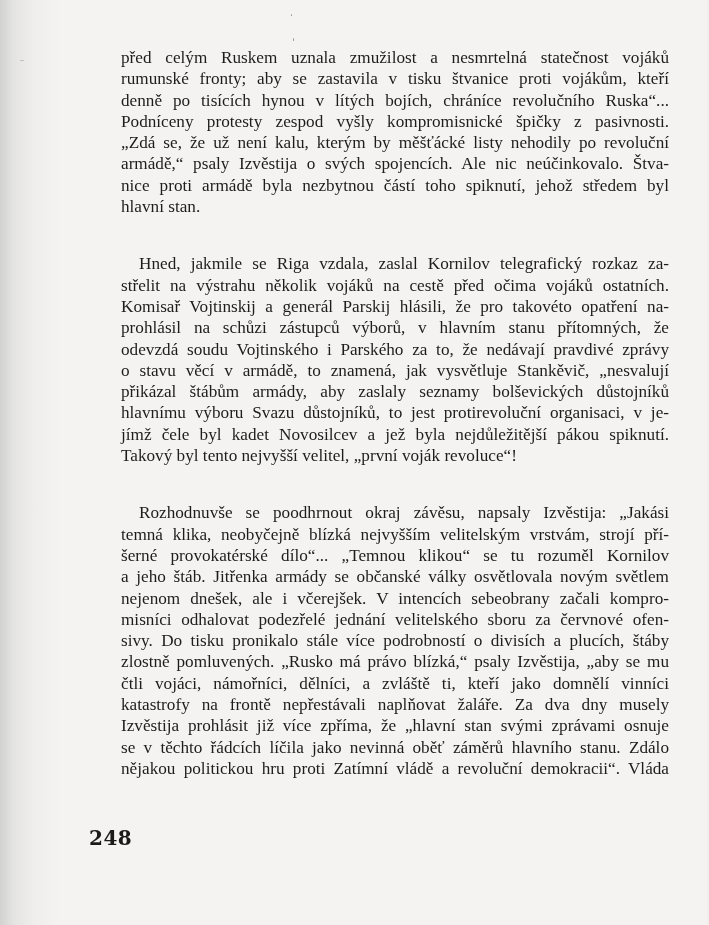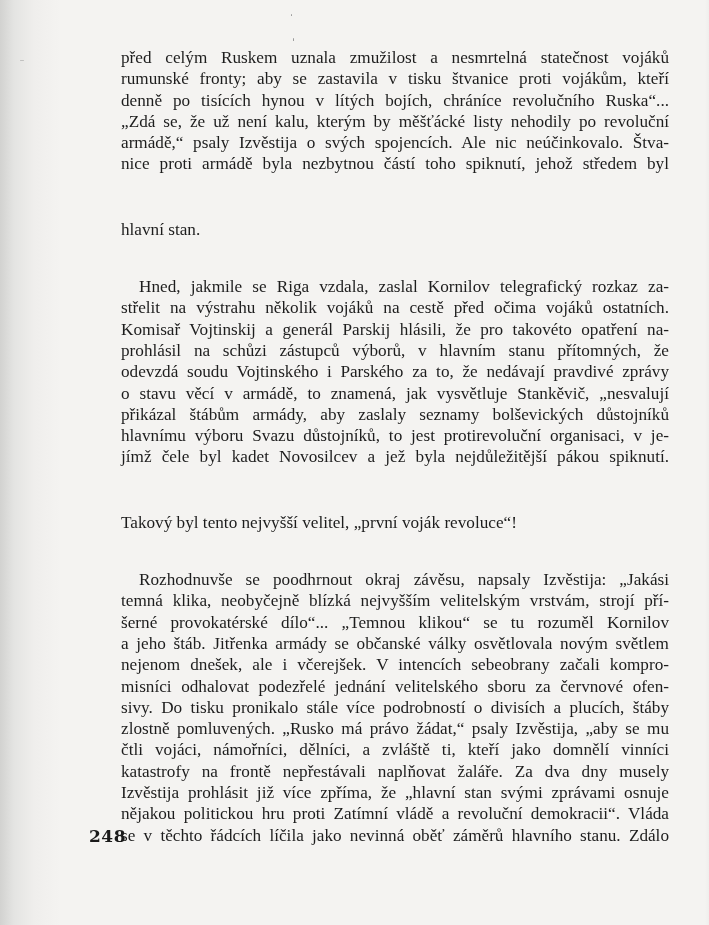--- a/index.html
+++ b/index.html
@@ -17,41 +17,42 @@
     }
     .text-block {
       position: absolute; left: 121px; top: 47px; width: 548px;
       font-family: "Liberation Serif", "DejaVu Serif", serif;
       font-size: 17.2px; line-height: 21.3px; color: #1d1d1d;
     }
     .line {
       display: block; white-space: nowrap; text-align: justify;
       text-align-last: justify; height: 21.3px;
     }
-    .line.last { text-align-last: left; margin-top: 44px; }
+    .line.last { text-align-last: left; }
     .line.indent { padding-left: 18px; margin-top: 36px; }
     .folio {
       position: absolute; left: 89px; top: 826px;
       font-family: "DejaVu Serif", serif; font-weight: bold;
-      font-size: 17px; color: #1a1a1a; letter-spacing: 0.5px;
+      font-size: 20px; color: #1a1a1a; letter-spacing: 0.5px;
     }
     .speck { position: absolute; background: #9a9a9a; border-radius: 1px; }
   </style>
 </head>
 <body>
 
 <div class="page">
   <div class="speck" style="left:291px;top:14px;width:1px;height:2px;"></div>
   <div class="speck" style="left:293px;top:38px;width:1px;height:3px;"></div>
   <div class="speck" style="left:20px;top:60px;width:4px;height:1px;opacity:.5;"></div>
 
   <div class="text-block" id="text-block">
       <span class="line">před celým Ruskem uznala zmužilost a nesmrtelná statečnost vojáků</span>
       <span class="line">rumunské fronty; aby se zastavila v tisku štvanice proti vojákům, kteří</span>
       <span class="line">denně po tisících hynou v lítých bojích, chráníce revolučního Ruska“...</span>
+      <span class="line">Podníceny protesty zespod vyšly kompromisnické špičky z pasivnosti.</span>
       <span class="line">„Zdá se, že už není kalu, kterým by měšťácké listy nehodily po revoluční</span>
       <span class="line">armádě,“ psaly Izvěstija o svých spojencích. Ale nic neúčinkovalo. Štva-</span>
       <span class="line">nice proti armádě byla nezbytnou částí toho spiknutí, jehož středem byl</span>
       <span class="line last">hlavní stan.</span>
       <span class="line indent">Hned, jakmile se Riga vzdala, zaslal Kornilov telegrafický rozkaz za-</span>
       <span class="line">střelit na výstrahu několik vojáků na cestě před očima vojáků ostatních.</span>
       <span class="line">Komisař Vojtinskij a generál Parskij hlásili, že pro takovéto opatření na-</span>
       <span class="line">prohlásil na schůzi zástupců výborů, v hlavním stanu přítomných, že</span>
       <span class="line">odevzdá soudu Vojtinského i Parského za to, že nedávají pravdivé zprávy</span>
       <span class="line">o stavu věcí v armádě, to znamená, jak vysvětluje Stankěvič, „nesvalují</span>
@@ -59,22 +60,22 @@
       <span class="line">hlavnímu výboru Svazu důstojníků, to jest protirevoluční organisaci, v je-</span>
       <span class="line">jímž čele byl kadet Novosilcev a jež byla nejdůležitější pákou spiknutí.</span>
       <span class="line last">Takový byl tento nejvyšší velitel, „první voják revoluce“!</span>
       <span class="line indent">Rozhodnuvše se poodhrnout okraj závěsu, napsaly Izvěstija: „Jakási</span>
       <span class="line">temná klika, neobyčejně blízká nejvyšším velitelským vrstvám, strojí pří-</span>
       <span class="line">šerné provokatérské dílo“... „Temnou klikou“ se tu rozuměl Kornilov</span>
       <span class="line">a jeho štáb. Jitřenka armády se občanské války osvětlovala novým světlem</span>
       <span class="line">nejenom dnešek, ale i včerejšek. V intencích sebeobrany začali kompro-</span>
       <span class="line">misníci odhalovat podezřelé jednání velitelského sboru za červnové ofen-</span>
       <span class="line">sivy. Do tisku pronikalo stále více podrobností o divisích a plucích, štáby</span>
-      <span class="line">zlostně pomluvených. „Rusko má právo žádat,“ psaly Izvěstija, „aby se mu</span>
+      <span class="line">zlostně pomluvených. „Rusko má právo blízká,“ psaly Izvěstija, „aby se mu</span>
       <span class="line">čtli vojáci, námořníci, dělníci, a zvláště ti, kteří jako domnělí vinníci</span>
       <span class="line">katastrofy na frontě nepřestávali naplňovat žaláře. Za dva dny musely</span>
       <span class="line">Izvěstija prohlásit již více zpříma, že „hlavní stan svými zprávami osnuje</span>
+      <span class="line">se v těchto řádcích líčila jako nevinná oběť záměrů hlavního stanu. Zdálo</span>
       <span class="line">nějakou politickou hru proti Zatímní vládě a revoluční demokracii“. Vláda</span>
-      <span class="line">se v těchto řádcích líčila jako nevinná oběť záměrů hlavního stanu. Zdálo</span>
     </div>
 
   <div class="folio">248</div>
 </div>
 
 </body></html>

